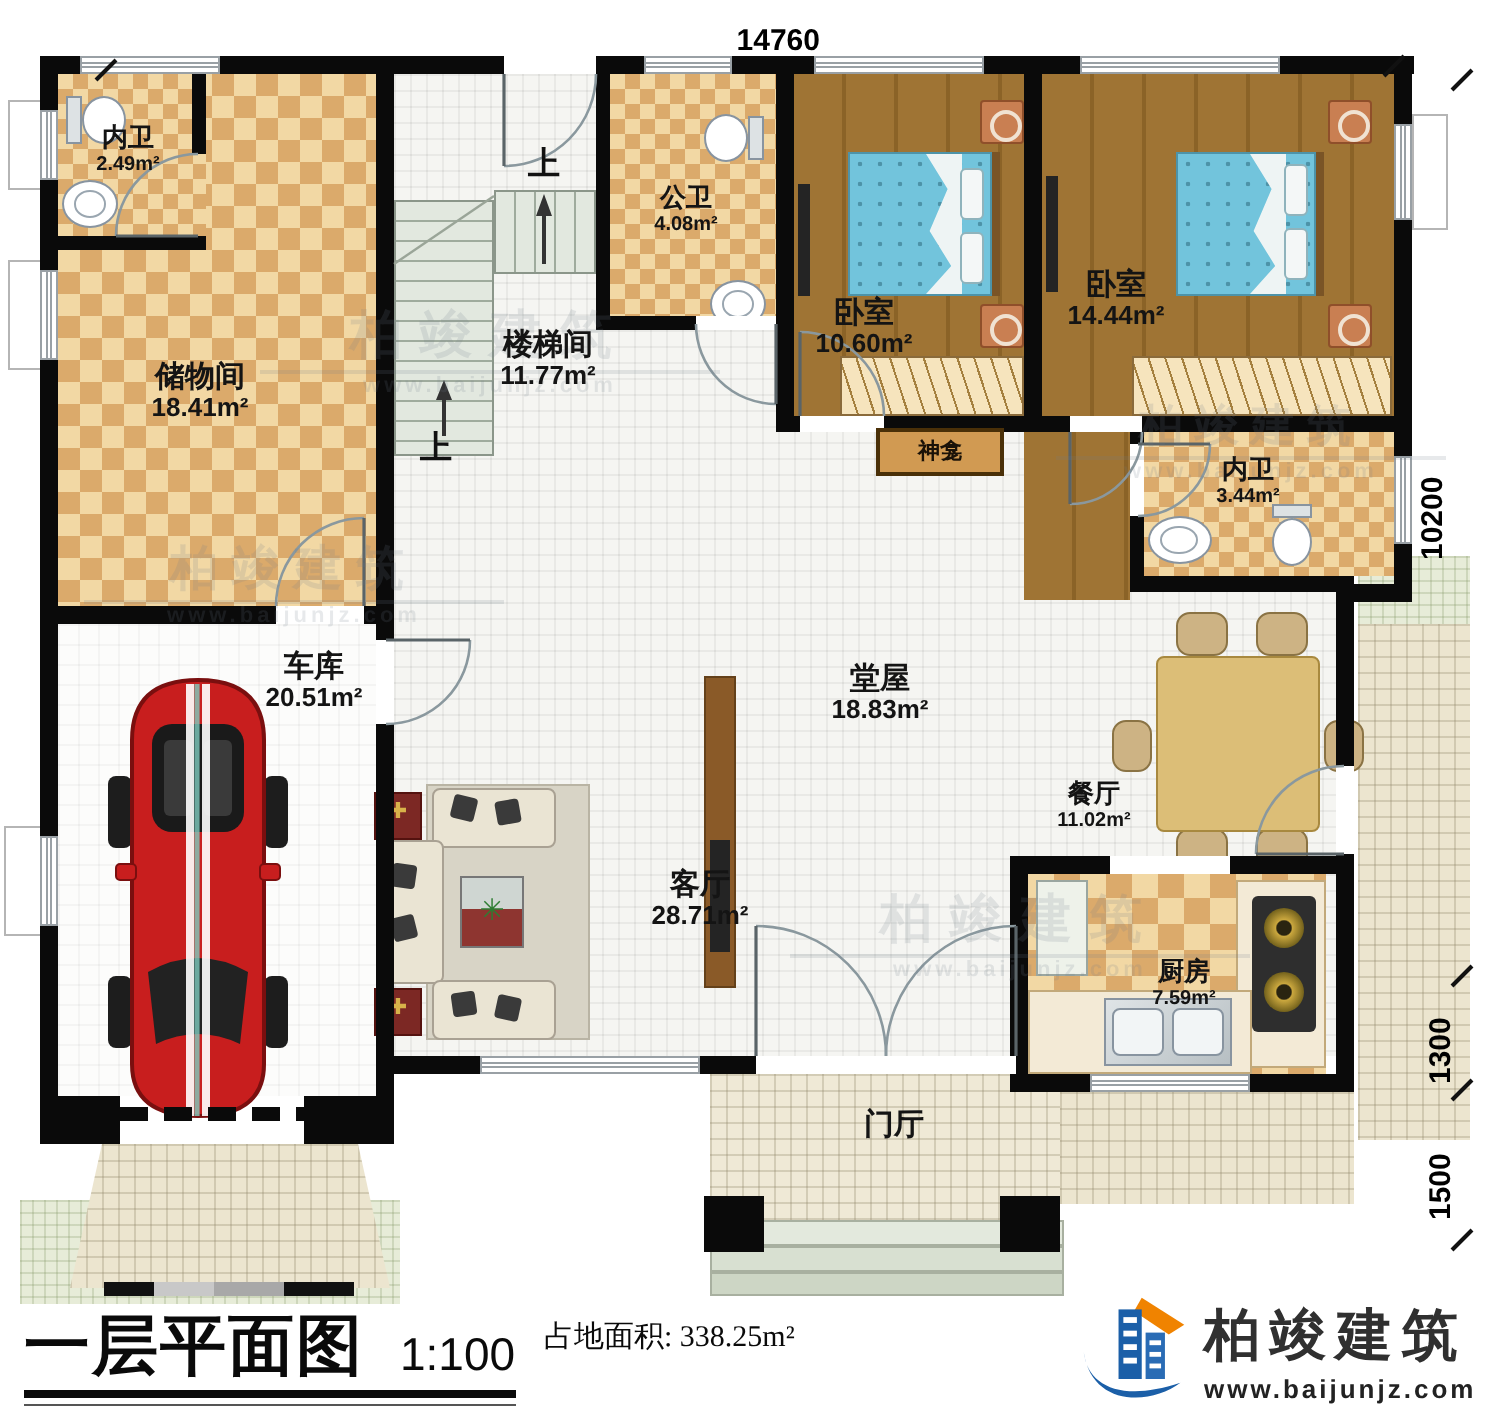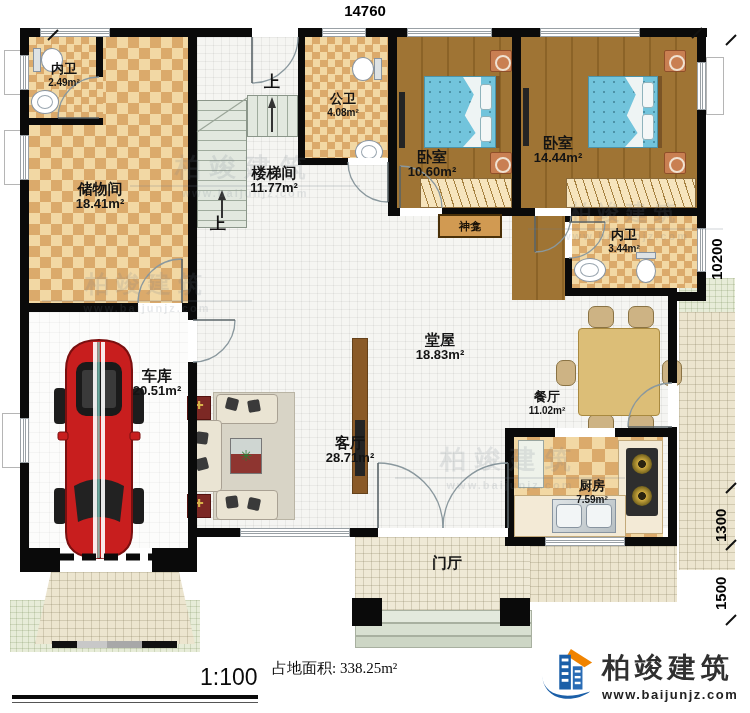--- a/index.html
+++ b/index.html
@@ -362,41 +362,42 @@
     <div class="room-area">11.02m²</div>
   </div>
   <div class="room-label sm" style="left:592px;top:479px;">
     <div class="room-name">厨房</div>
     <div class="room-area">7.59m²</div>
   </div>
   <div class="room-label" style="left:318px;top:434px;margin-left:32px;">
     <div class="room-name">客厅</div>
     <div class="room-area">28.71m²</div>
   </div>
-  <div class="room-label" style="left:157px;top:325px;margin-top:42px;">
+  <div class="room-label" style="left:157px;top:325px;">
     <div class="room-name">车库</div>
     <div class="room-area">20.51m²</div>
   </div>
   <div class="room-label" style="left:447px;top:554px;">
     <div class="room-name">门厅</div>
   </div>
   <div class="up-label" style="left:264px;top:72px;">上</div>
   <div class="up-label" style="left:210px;top:214px;">上</div>
 
-  <div class="dim" style="left:320px;top:2px;width:90px;text-align:center;">14760</div>
+  <div class="dim" style="left:320px;top:12px;width:90px;text-align:right;">14760</div>
   <div class="dim dim-v" style="left:708px;top:208px;height:72px;">10200</div>
   <div class="dim dim-v" style="left:712px;top:494px;height:48px;">1300</div>
   <div class="dim dim-v" style="left:712px;top:558px;height:52px;">1500</div>
 
   <div class="scalebar">
     <span style="width:25px;background:#111;"></span>
       <span style="width:30px;background:#c8c8c8;"></span>
       <span style="width:35px;background:#a8a8a8;"></span>
       <span style="width:35px;background:#111;"></span>
   </div>
+  <div class="footer-title">一层平面图</div>
   <div class="footer-scale">1:100</div>
   <div class="title-rule1"></div>
   <div class="title-rule2"></div>
 
   <div class="stats">
     <div class="stat-row">
       <span class="stat-cell c2"><span>占地面积:</span> <span>338.25m²</span></span>
     </div>
   </div>
 

